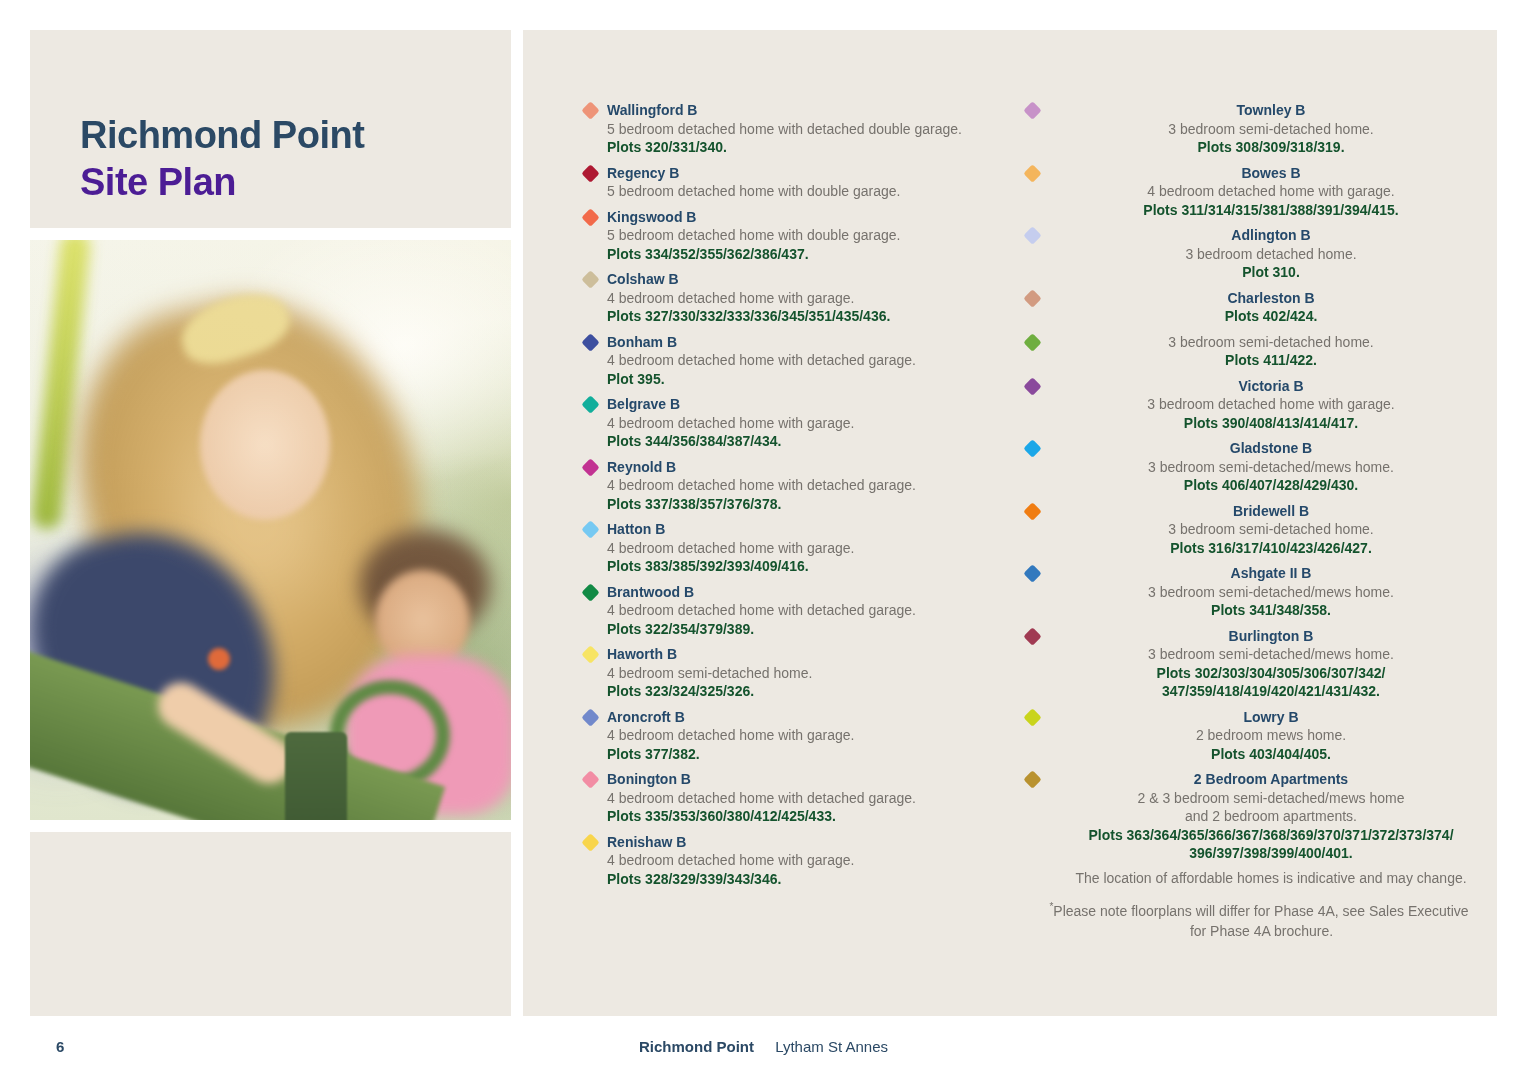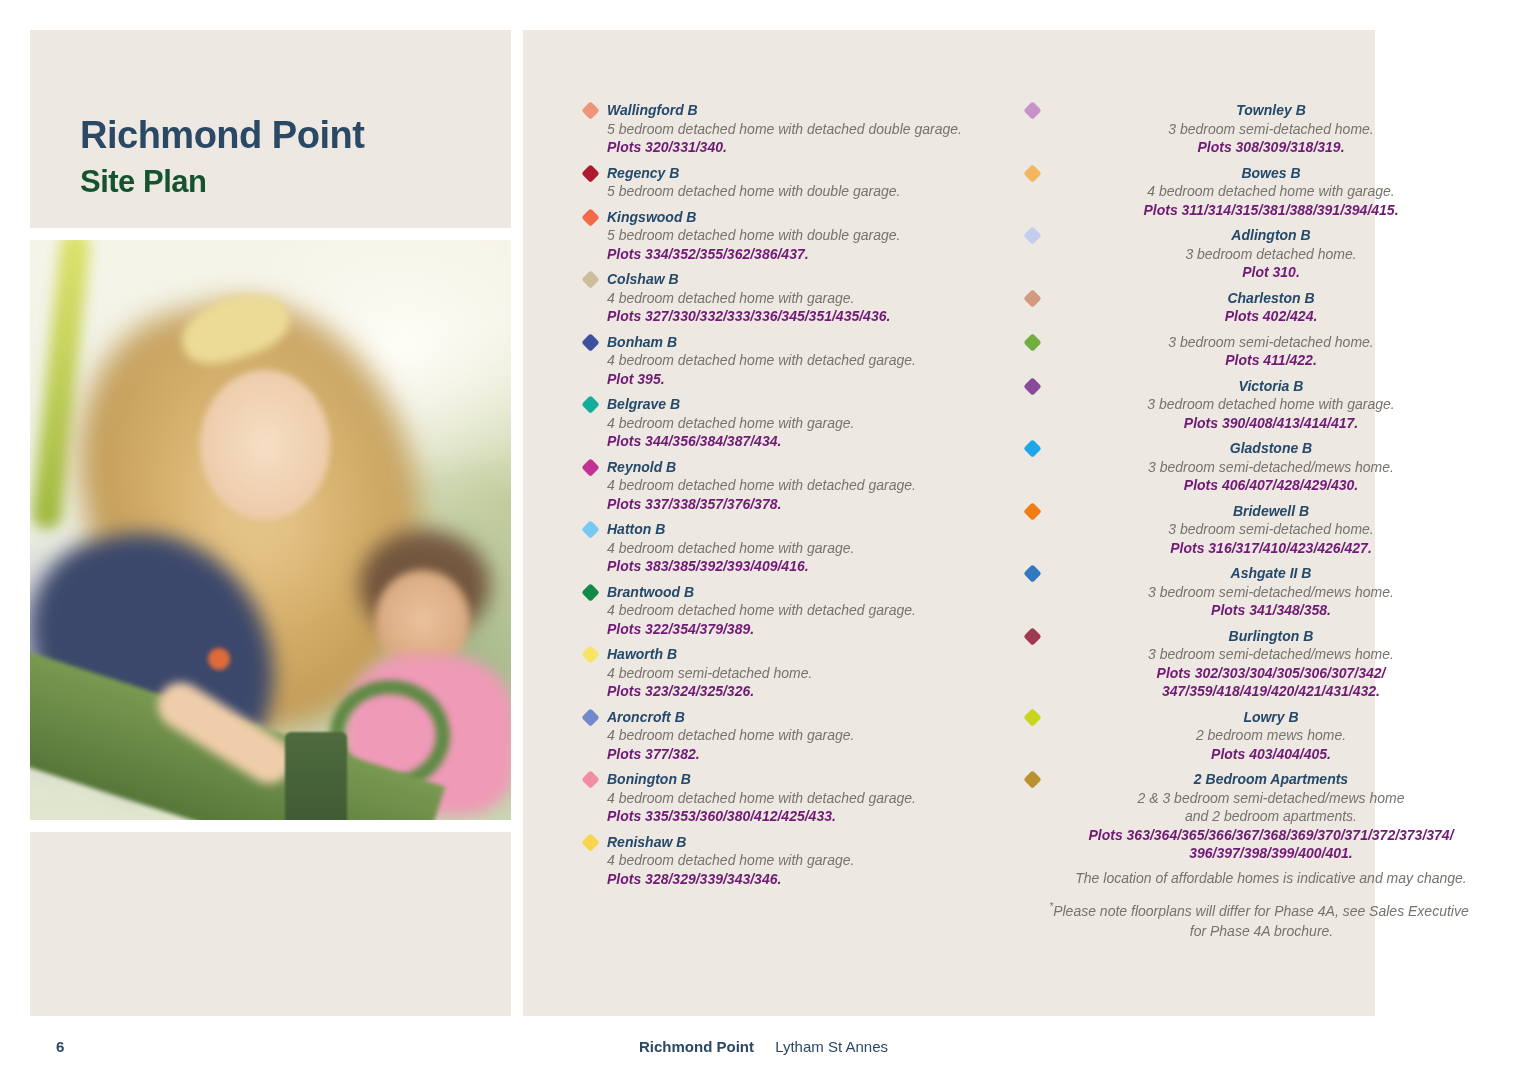--- a/index.html
+++ b/index.html
@@ -3,26 +3,26 @@
 <meta charset="utf-8">
 <style>
   * { margin:0; padding:0; box-sizing:border-box; }
   html,body { width:1527px; height:1080px; background:#ffffff;
     font-family:"Liberation Sans", sans-serif; }
   .page { position:relative; width:1527px; height:1080px; background:#fff; overflow:hidden; }
 
   .panel { position:absolute; background:#EDE9E2; }
   .panel-title { left:30px; top:30px; width:481px; height:198px; }
   .panel-bottom { left:30px; top:832px; width:481px; height:184px; }
-  .right-panel { left:523px; top:30px; width:852px; height:986px;font-style:italic; }
+  .right-panel { left:523px; top:30px; width:974px; height:986px; }
 
   .main-title { position:absolute; left:50px; top:84px; font-size:38px; line-height:42px;
     font-weight:bold; color:#2B4965; letter-spacing:-0.5px; }
-  .sub-title { position:absolute; left:50px; top:134px; font-size:31px; line-height:36px;
-    font-weight:bold; color:#14532d; letter-spacing:-0.5px; }
+  .sub-title { position:absolute; left:50px; top:134px; font-size:38px; line-height:36px;
+    font-weight:bold; color:#4c1d95; letter-spacing:-0.5px; }
 
   
   .photo { position:absolute; left:30px; top:240px; width:481px; height:580px; overflow:hidden;
     background:
       radial-gradient(260px 200px at 78% 18%, rgba(255,255,255,0.95), rgba(255,255,255,0) 70%),
       radial-gradient(420px 320px at 90% 75%, rgba(110,140,70,0.55), rgba(110,140,70,0) 70%),
       radial-gradient(300px 260px at 100% 45%, rgba(150,170,90,0.45), rgba(150,170,90,0) 70%),
       linear-gradient(180deg, #f4f5ee 0%, #eef0e2 45%, #e0e6cd 100%); }
   .photo .blob { position:absolute; }
   .ph-stem { left:16px; top:-10px; width:30px; height:300px; border-radius:20px;
@@ -60,21 +60,21 @@
   
   .legend-col { position:absolute; top:71px; }
   .legend-col-1 { left:60px; width:432px; }
   .legend-col-2 { left:502px; width:468px;text-align:center; }
   .legend-item { position:relative; padding-left:24px; margin-bottom:7px; }
   .diamond { position:absolute; left:1px; top:3px; width:13px; height:13px;
     border-radius:2.5px; transform:rotate(45deg); }
   .legend-item div { white-space:nowrap; font-size:14px; line-height:18.5px; }
   .item-name { font-weight:bold; color:#25496A; }
   .item-desc { color:#76726D; }
-  .item-plots { font-weight:bold; color:#701a75; }
+  .item-plots { font-weight:bold; color:#14532d; }
   .item-note { color:#76726D; margin-top:6px; }
   .footnote { margin-top:10px; font-size:14px; line-height:20px; color:#76726D; }
   .footnote .ast { font-size:10px; vertical-align:6px; }
   .footnote-line2 { padding-left:5px; }
 
   
   .page-number { position:absolute; left:56px; top:1038px; font-size:15px;
     font-weight:bold; color:#2B4965; }
   .footer-center { position:absolute; left:0; top:1038px; width:1527px; text-align:center;
     font-size:15px; color:#2B4965; }

